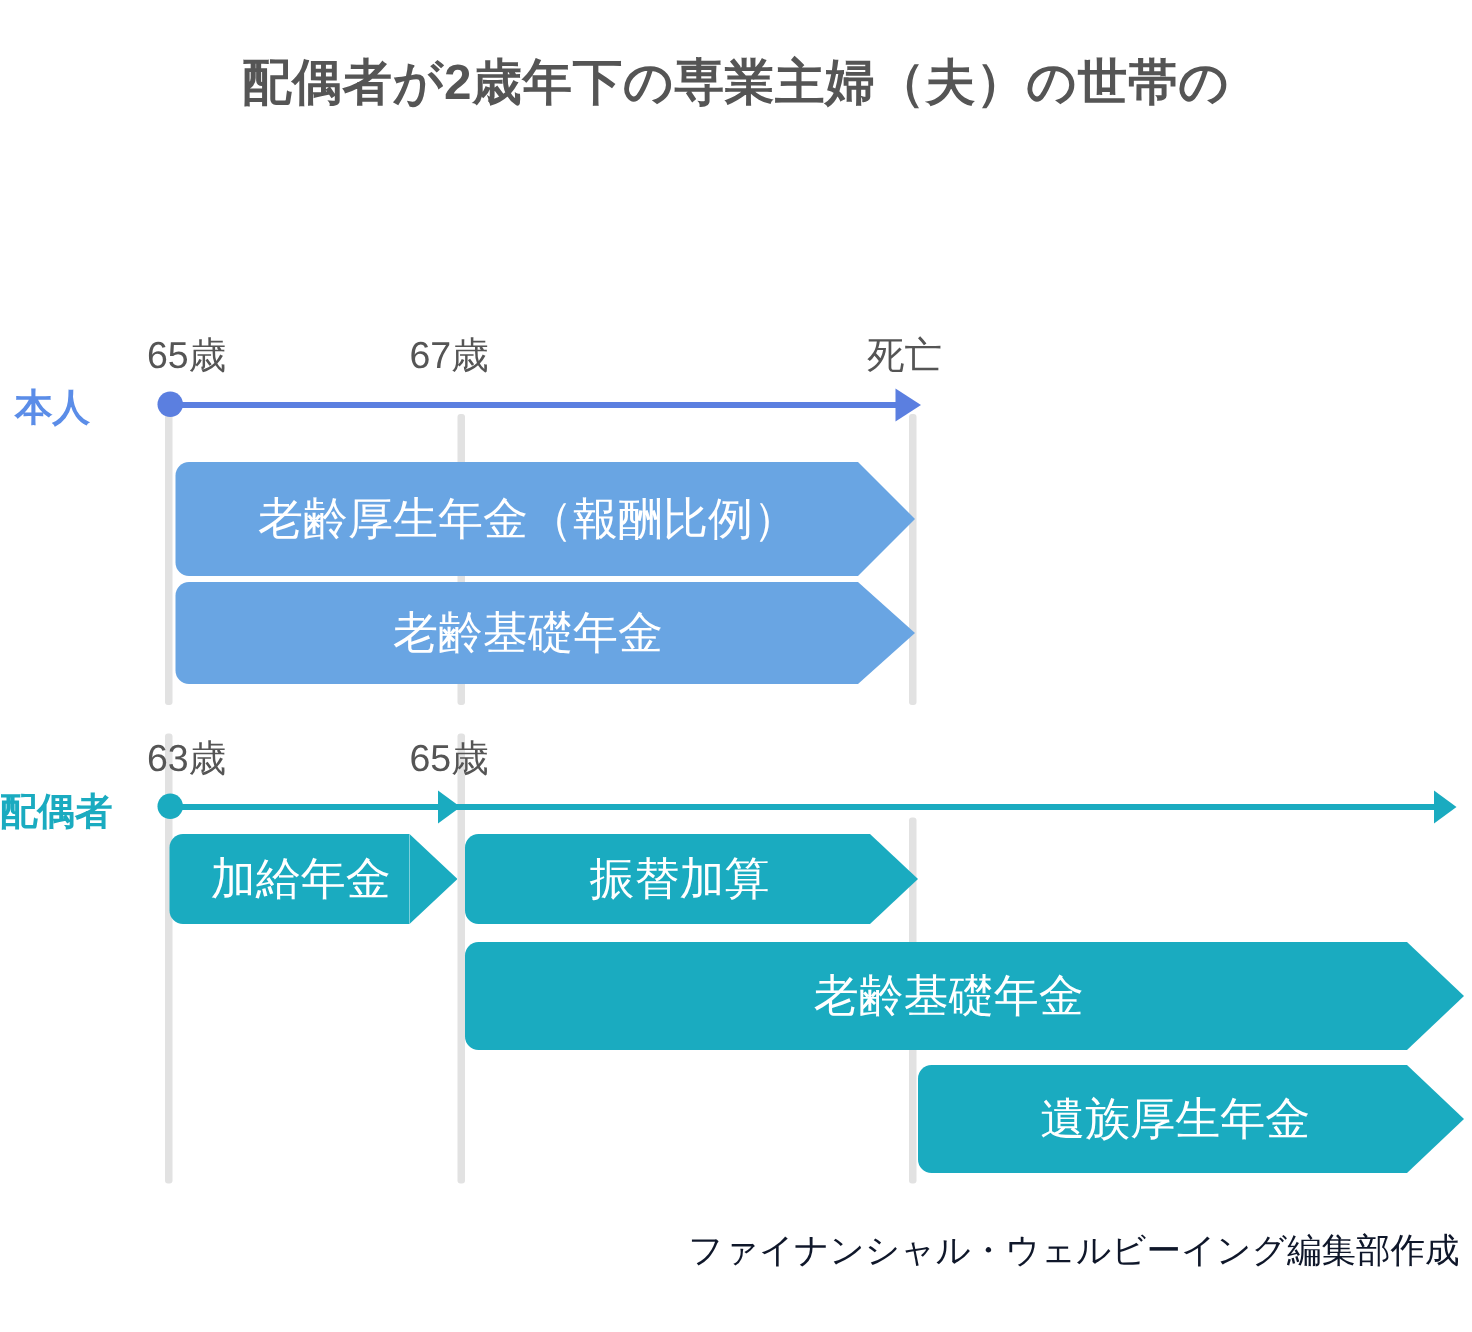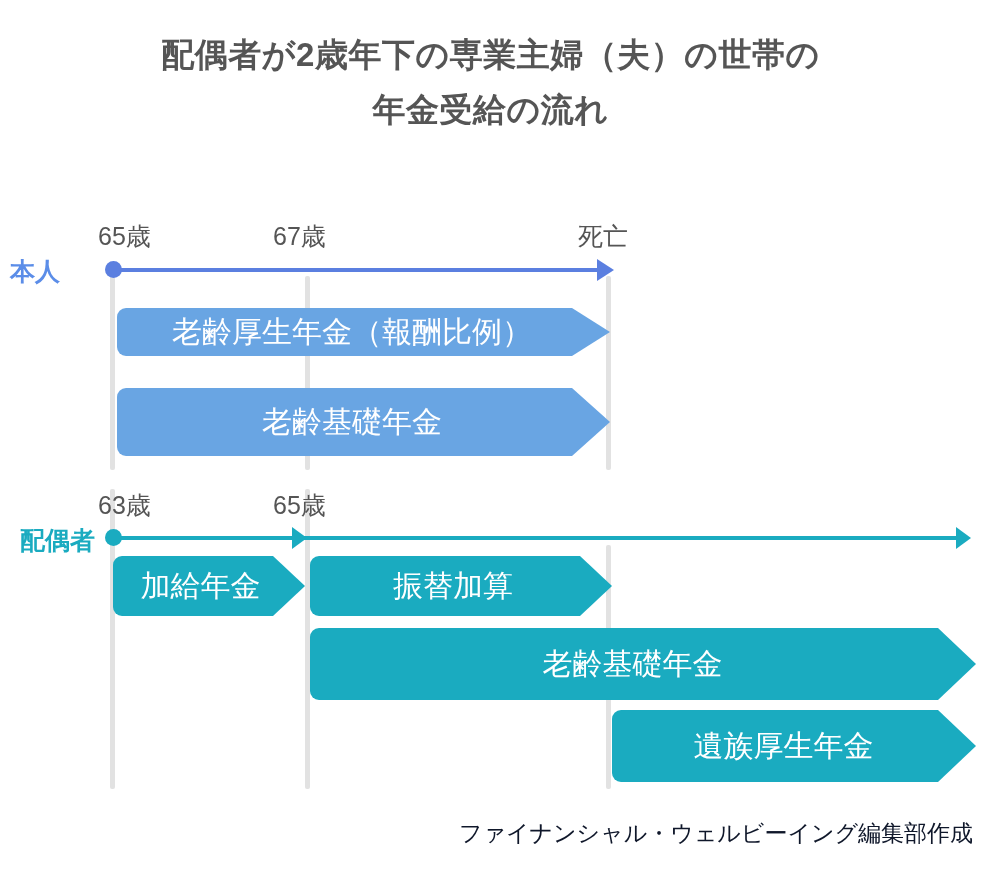--- a/index.html
+++ b/index.html
@@ -48,21 +48,21 @@
   }
 
   
   .row-label {
     position: absolute;
     font-size: 25px;
     font-weight: bold;
     white-space: nowrap;
   }
   .row-label.self { color: #5b8de8; left: 10px; top: 255px; }
-  .row-label.spouse { color: #1aabc0; left: 20px; top: 524px; }
+  .row-label.spouse { color: #1aabc0; left: 0; top: 524px; }
 
   
   .tick-caption {
     position: absolute;
     font-size: 25px;
     color: #555555;
     white-space: nowrap;
   }
 
   
@@ -139,42 +139,41 @@
     white-space: nowrap;
   }
 </style>
 </head>
 <body>
 
 <div id="canvas">
 
   <div class="title-block">
     <div class="title-line l1">配偶者が2歳年下の専業主婦（夫）の世帯の</div>
-    <div class="title-line l2">年金受給の流れ</div>
   </div>
 
   <div class="gridline" style="left:110px; top:276px; height:194px;"></div>
   <div class="gridline" style="left:305px; top:276px; height:194px;"></div>
   <div class="gridline" style="left:606px; top:276px; height:194px;"></div>
 
   <div class="gridline" style="left:110px; top:489px; height:300px;"></div>
   <div class="gridline" style="left:305px; top:489px; height:300px;"></div>
   <div class="gridline" style="left:606px; top:545px; height:244px;"></div>
 
   <div class="row-label self">本人</div>
 
   <div class="tick-caption" style="left:98px; top:220px;">65歳</div>
   <div class="tick-caption" style="left:273px; top:220px;">67歳</div>
   <div class="tick-caption" style="left:578px; top:220px;">死亡</div>
 
   <div class="axis-line blue" style="left:113px; top:268px; width:486px;"></div>
   <div class="axis-dot blue" style="left:105px; top:261px;"></div>
   <div class="axis-arrow blue" style="left:597px; top:259px;"></div>
 
-  <div class="bar-shape" style="left:117px; top:308px; width:493px; height:48px;">
+  <div class="bar-shape" style="left:117px; top:308px; width:493px; height:76px;">
     <div class="bar-body blue" style="width:455px;"></div>
     <div class="bar-tip blue" style="left:455px; width:38px; clip-path: polygon(0 0, 0 100%, 100% 50%);"></div>
     <div class="bar-label" style="left:0; width:470px;">老齢厚生年金（報酬比例）</div>
   </div>
 
   <div class="bar-shape" style="left:117px; top:388px; width:493px; height:68px;">
     <div class="bar-body blue" style="width:455px;"></div>
     <div class="bar-tip blue" style="left:455px; width:38px; clip-path: polygon(0 0, 0 100%, 100% 50%);"></div>
     <div class="bar-label" style="left:0; width:470px;">老齢基礎年金</div>
   </div>

